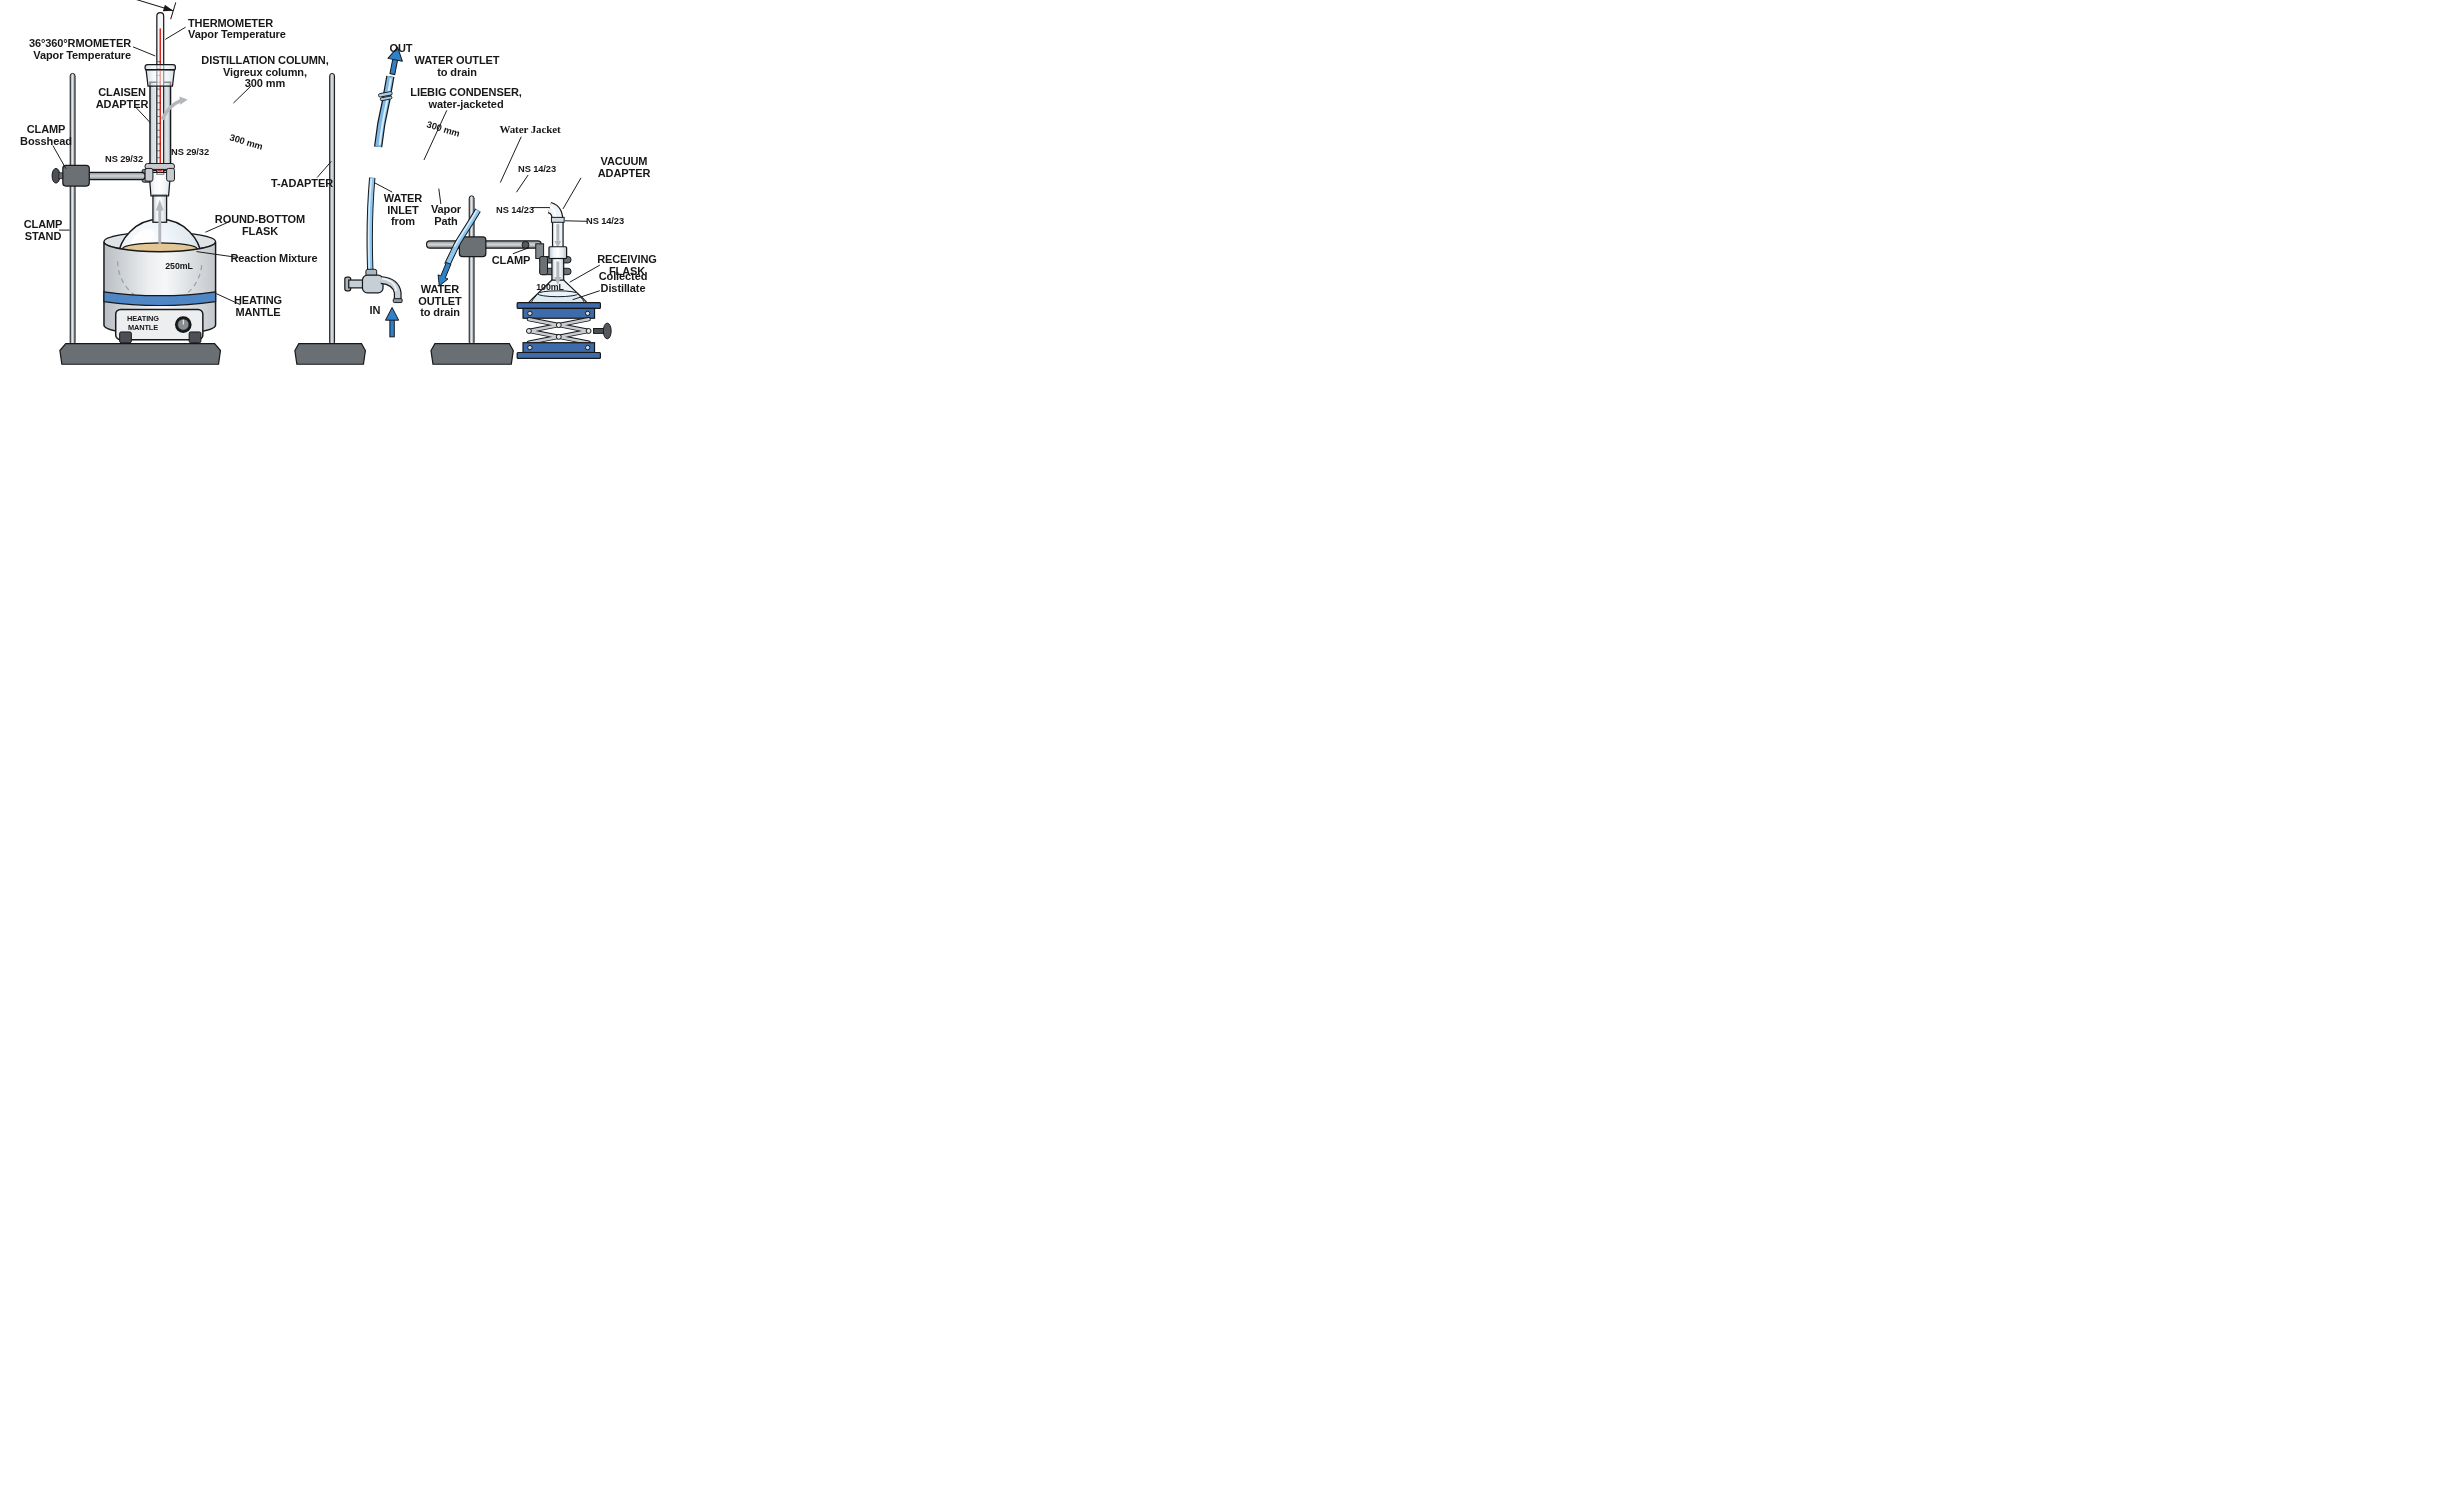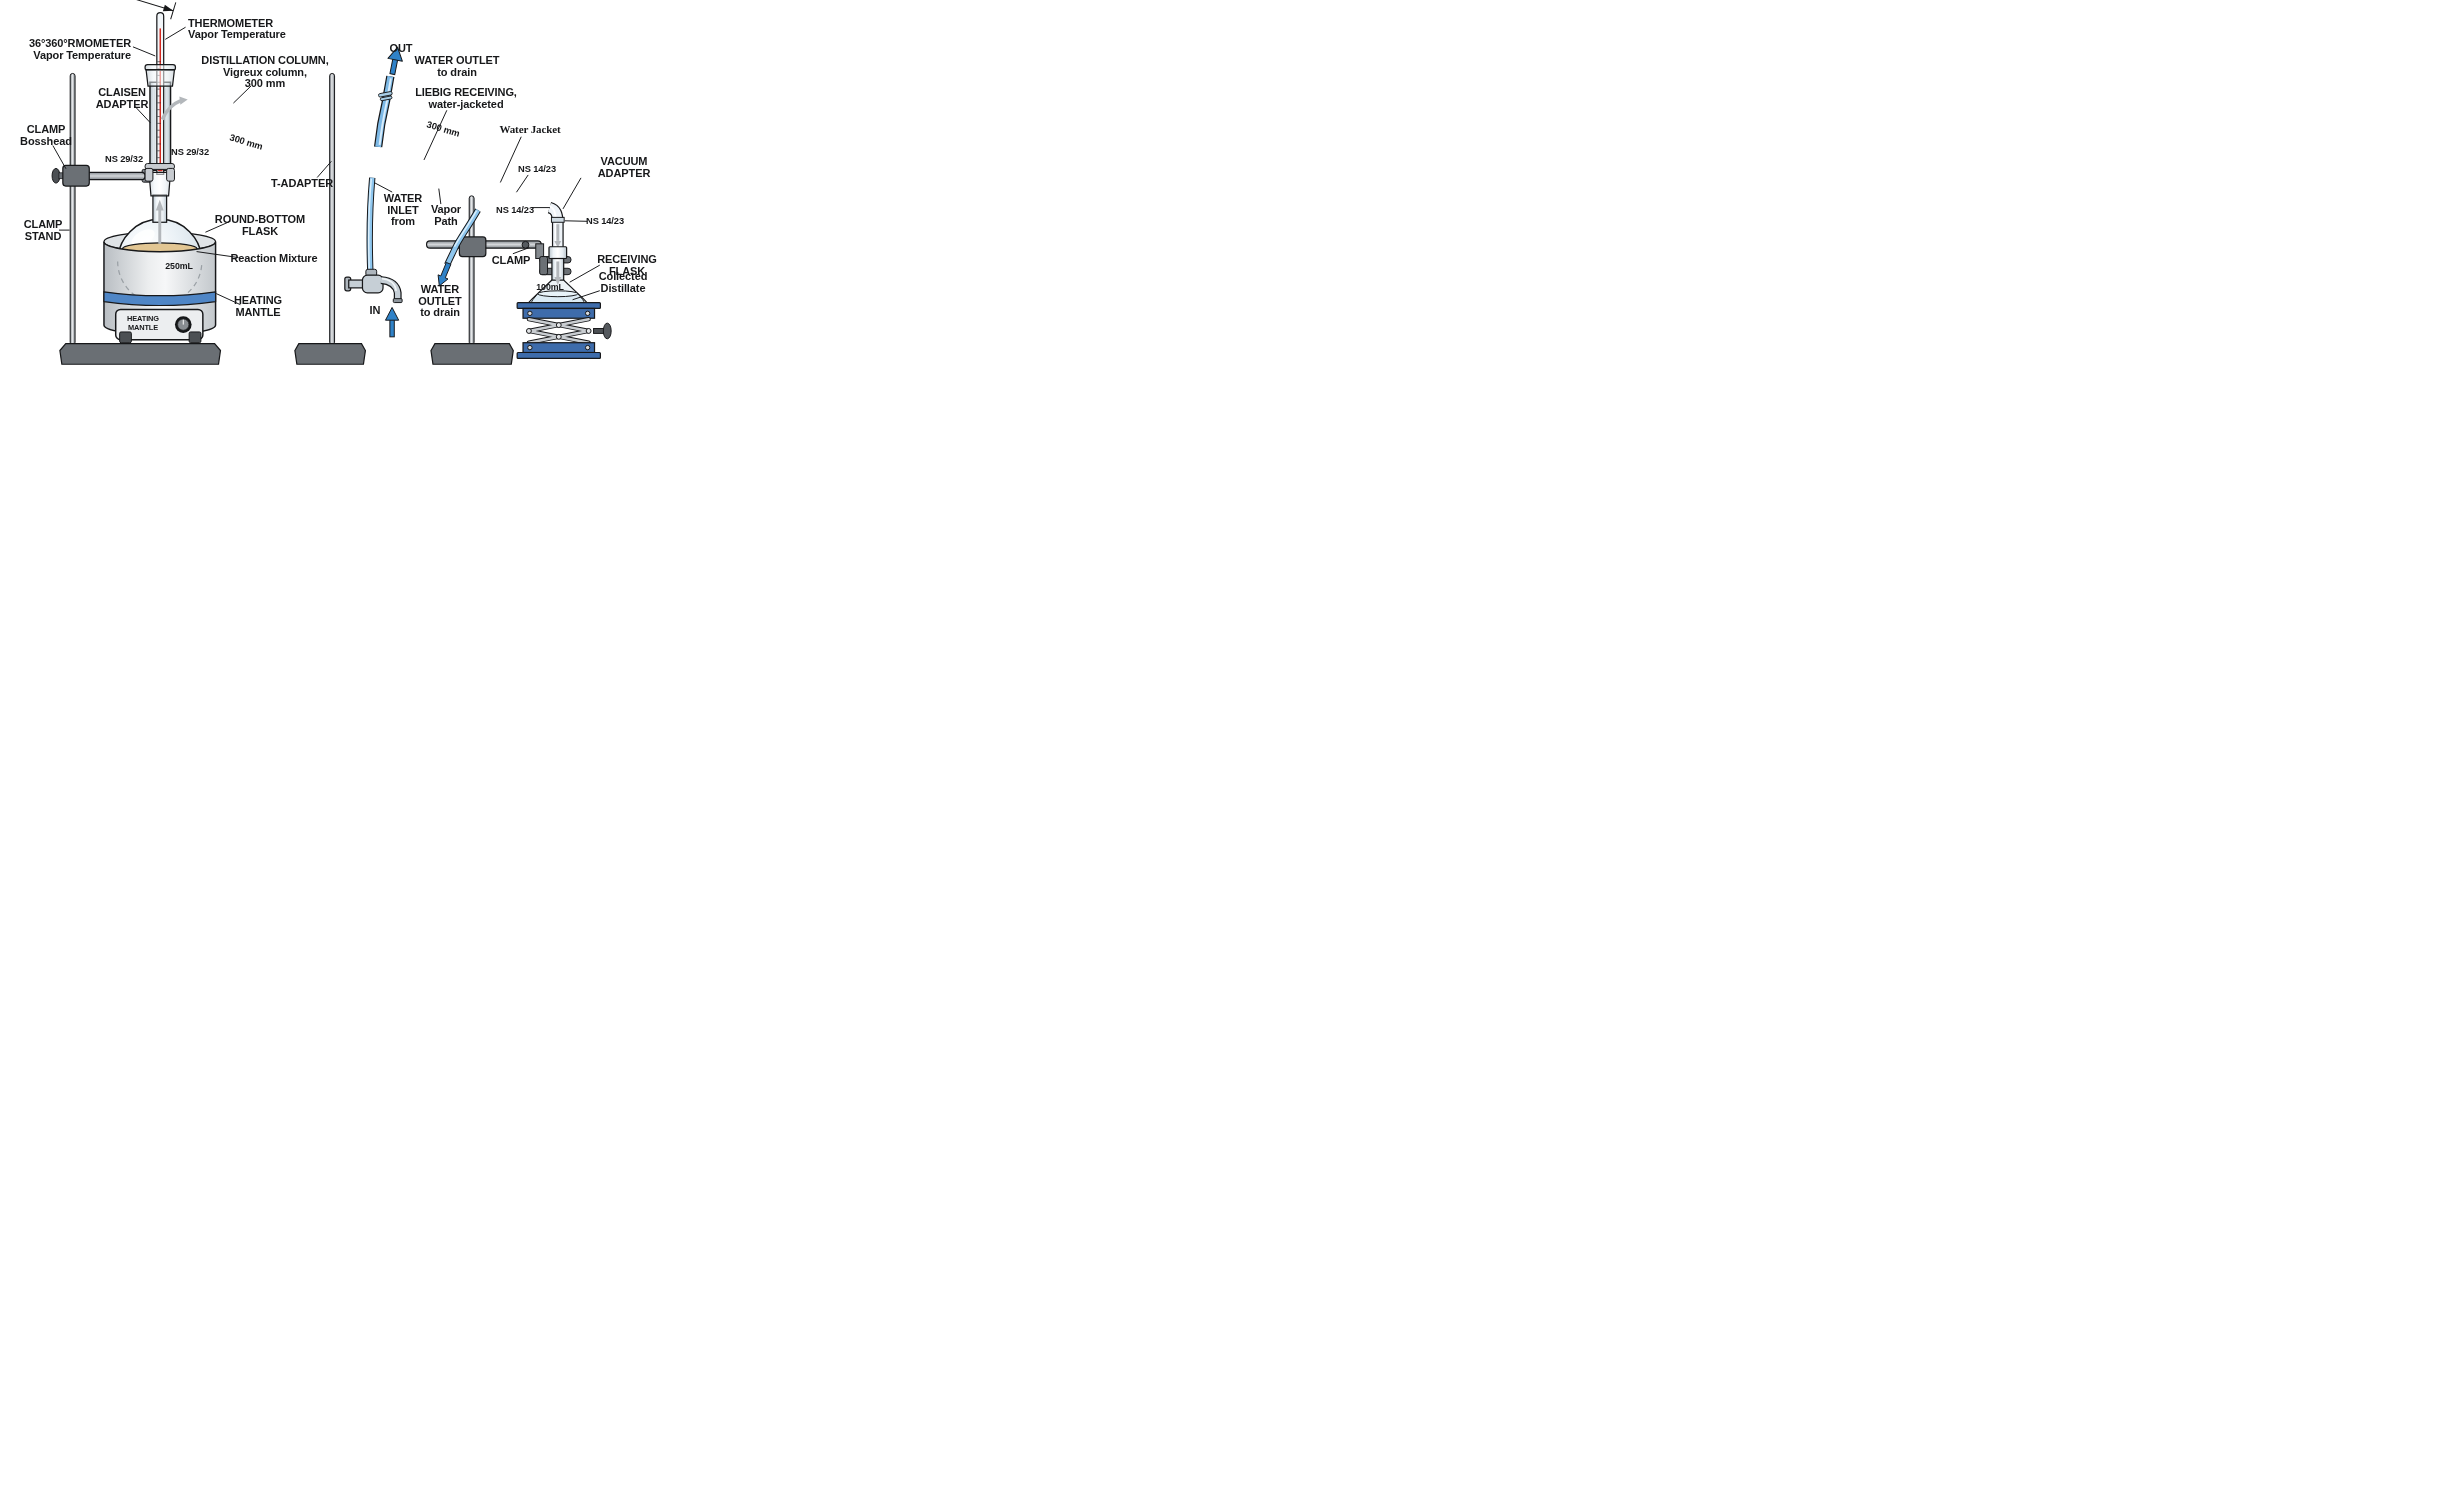--- a/index.html
+++ b/index.html
@@ -360,21 +360,21 @@
 300 mm</div>
   <div class="lbl" style="left:122px;top:87px;">CLAISEN
 ADAPTER</div>
   <div class="lbl" style="left:46px;top:124px;">CLAMP
 Bosshead</div>
   <div class="lbl fs19" style="left:124px;top:155px;">NS 29/32</div>
   <div class="lbl fs19" style="left:190px;top:148px;">NS 29/32</div>
   <div class="lbl" style="left:401px;top:43px;">OUT</div>
   <div class="lbl" style="left:457px;top:43px;margin-top:12px;">WATER OUTLET
 to drain</div>
-  <div class="lbl" style="left:466px;top:87px;">LIEBIG RECEIVING,
+  <div class="lbl" style="left:466px;top:87px;">LIEBIG CONDENSER,
 water-jacketed</div>
   <div class="lbl fs19 rot17" style="left:246px;top:143px;">300 mm</div>
   <div class="lbl fs19 rot17" style="left:443px;top:130px;">300 mm</div>
   <div class="lbl" style="left:530px;top:124px;font-family:Liberation Serif, serif;">Water Jacket</div>
   <div class="lbl fs19" style="left:537px;top:165px;">NS 14/23</div>
   <div class="lbl" style="left:600px;top:156px;margin-left:24px;">VACUUM
 ADAPTER</div>
   <div class="lbl" style="left:302px;top:178px;">T-ADAPTER</div>
   <div class="lbl" style="left:403px;top:193px;">WATER
 INLET

